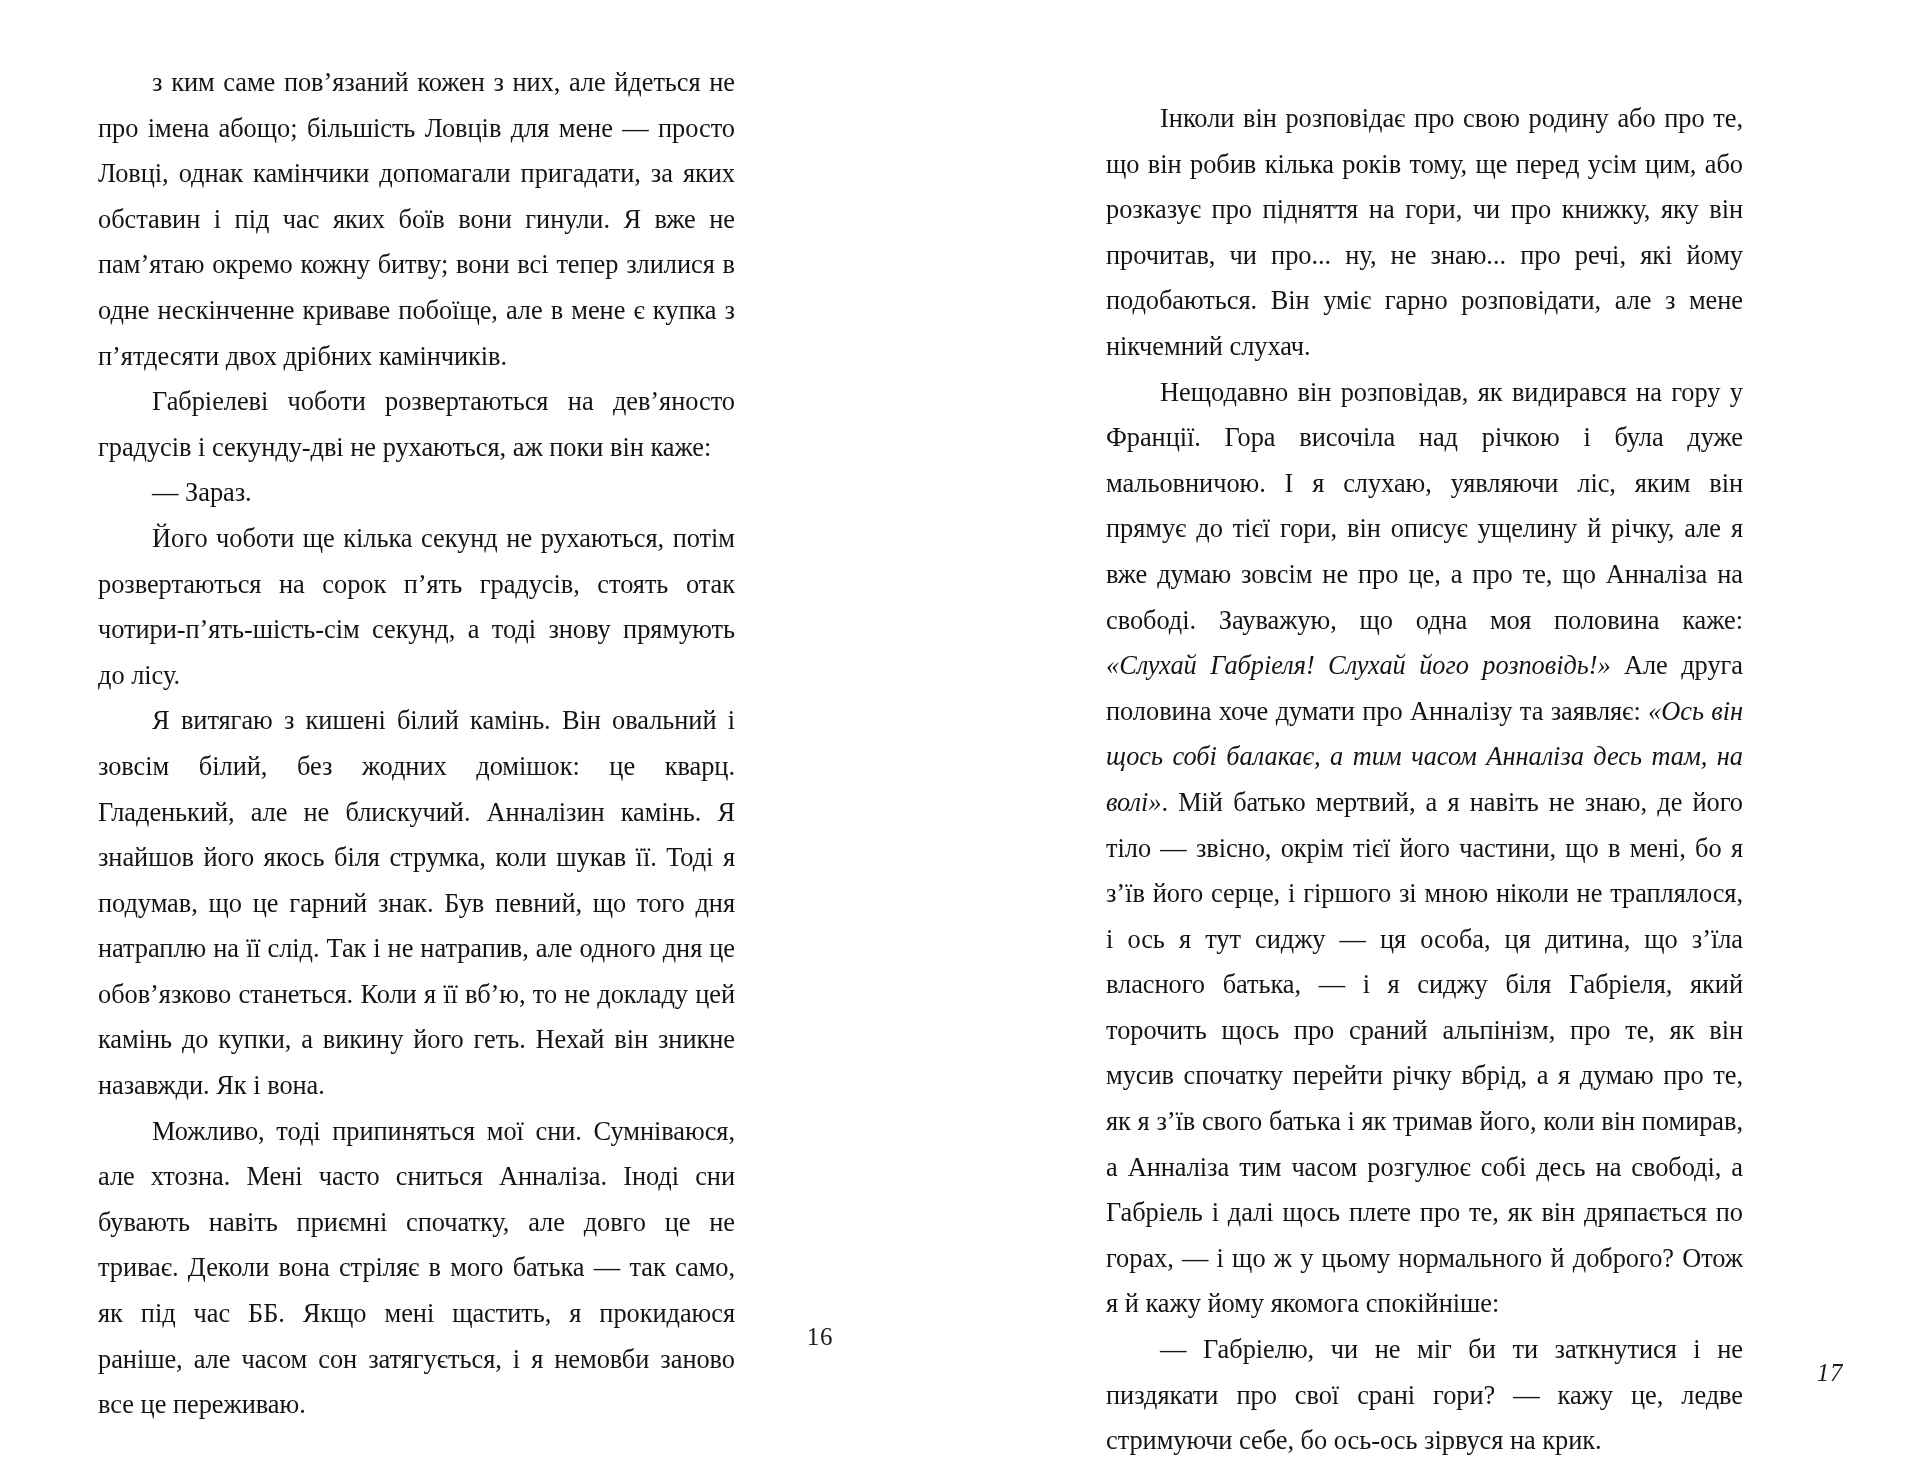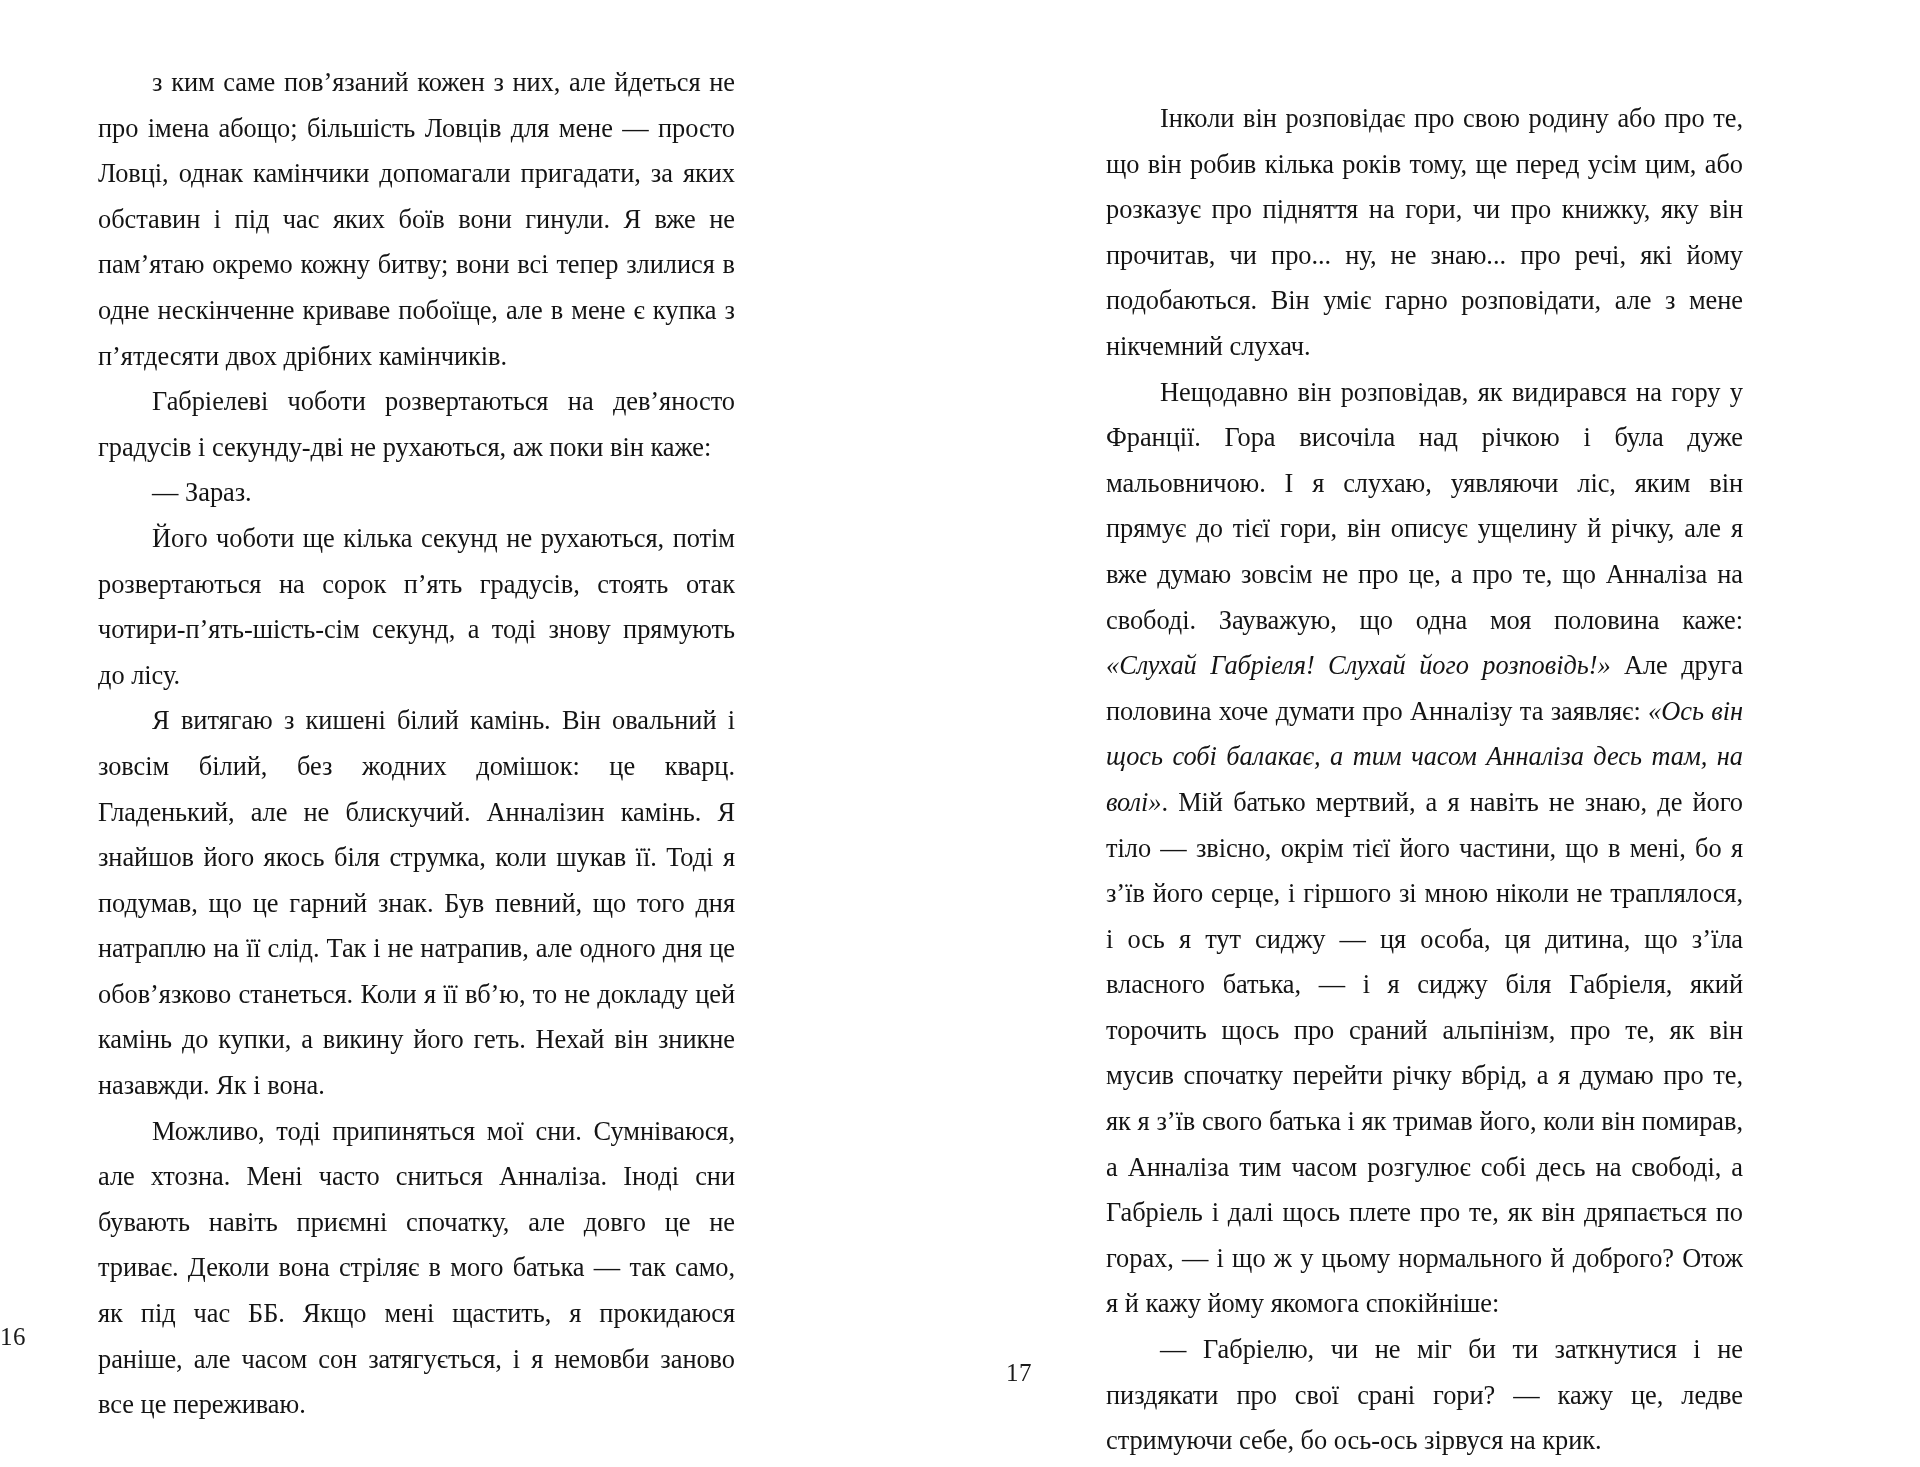--- a/index.html
+++ b/index.html
@@ -63,28 +63,28 @@
 
   em.ital {
     font-style: italic;
   }
 
   .page-number {
     position: absolute;
     bottom: 118px;
     left: 0;
     right: 0;
-    text-align: left;
+    text-align: right;
     font-size: 25px;
     line-height: 1;
     letter-spacing: 0.6px;
     color: #1a1a1a;
   }
   .page-left .page-number { padding-right: 32px; }
-  .page-right .page-number { padding-left: 28px; }
+  .page-right .page-number { padding-left: 28px; font-style: italic; }
 </style>
 </head>
 <body>
 
 <div class="page-spread">
 
   <div class="book-page page-left">
     <div class="text-column">
       <p class="para">з ким саме пов’язаний кожен з них, але йдеться не про імена абощо; більшість Ловців для мене — просто Ловці, однак камінчики допомагали пригадати, за яких обставин і під час яких боїв вони гинули. Я вже не пам’ятаю окремо кожну битву; вони всі тепер злилися в одне нескінченне криваве побоїще, але в мене є купка з п’ятдесяти двох дрібних камінчиків.</p>
       <p class="para">Габріелеві чоботи розвертаються на дев’яносто градусів і секунду-дві не рухаються, аж поки він каже:</p>

